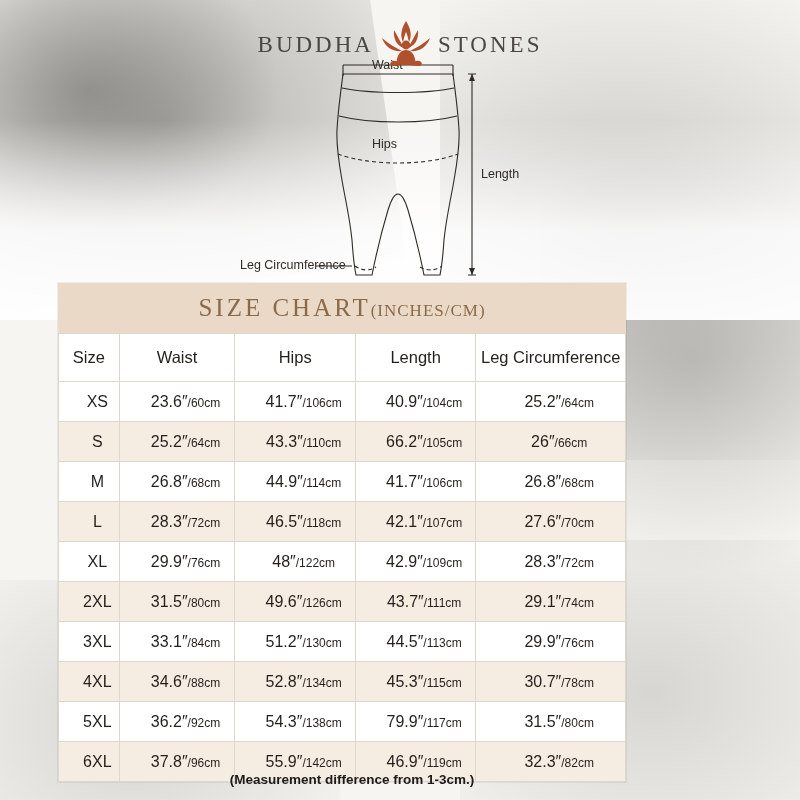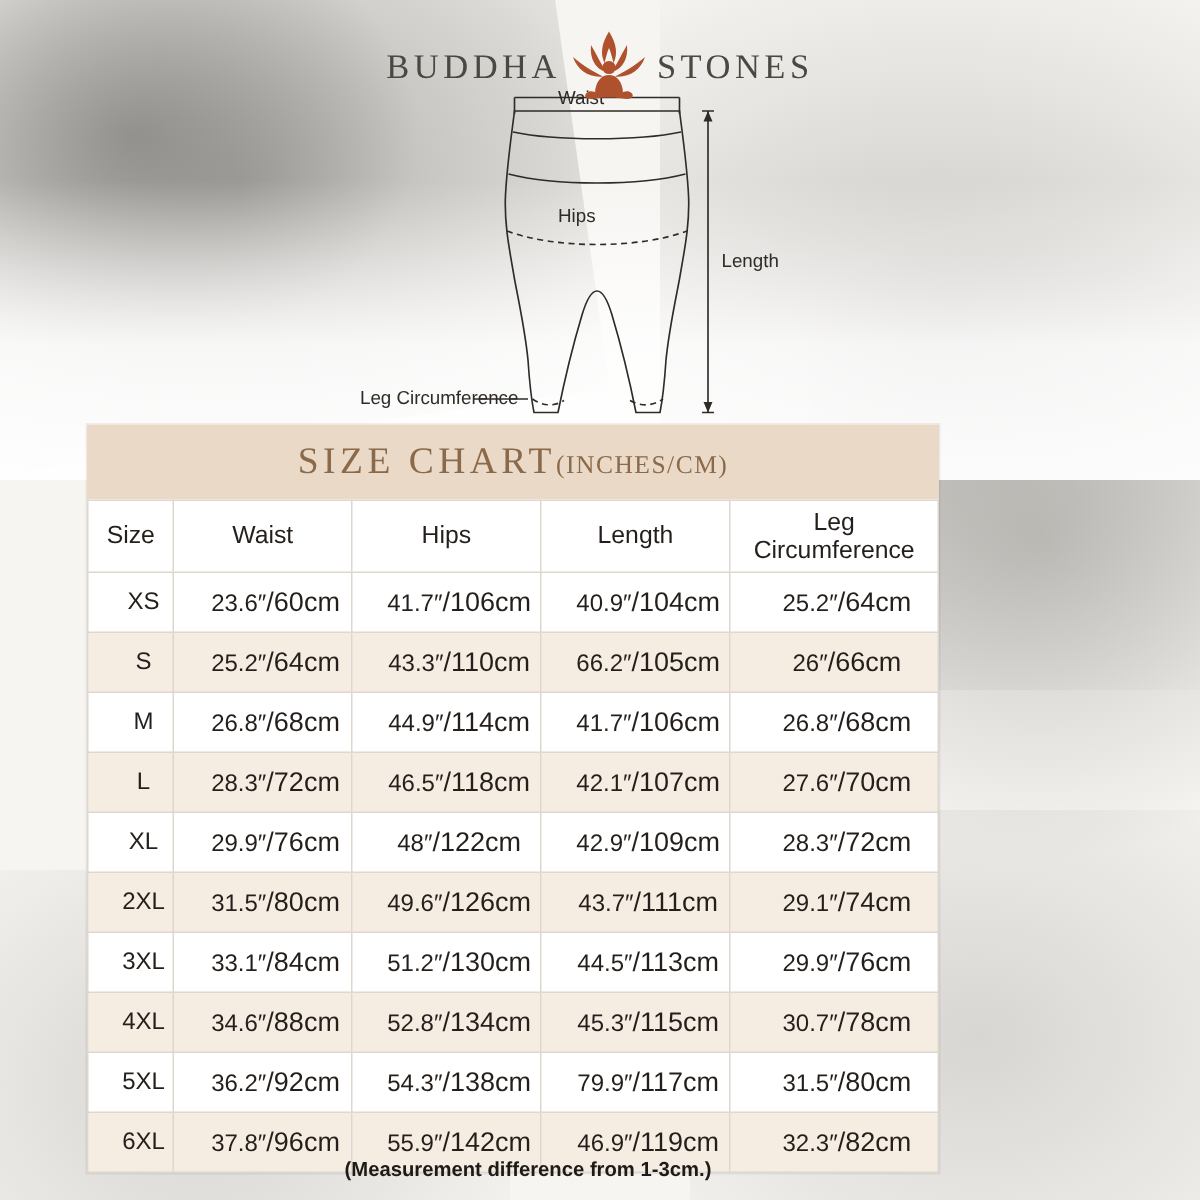--- a/index.html
+++ b/index.html
@@ -177,21 +177,21 @@
     padding-left: 18px;
   }
   table.size-table tr.alt td {
     background: #f5ece2;
   }
   .col-size { width: 72px; }
   .col-waist { width: 140px; }
   .col-hips { width: 143px; }
   .col-length { width: 143px; }
   .col-leg { width: 186px; }
-  td .unit { font-size: 18px; }
+  td .unit { font-size: 12px; }
   .footnote {
     position: absolute;
     top: 772px;
     left: 0;
     width: 704px;
     text-align: center;
     font-size: 13.5px;
     font-weight: 700;
     color: #1d1a17;
     z-index: 6;

